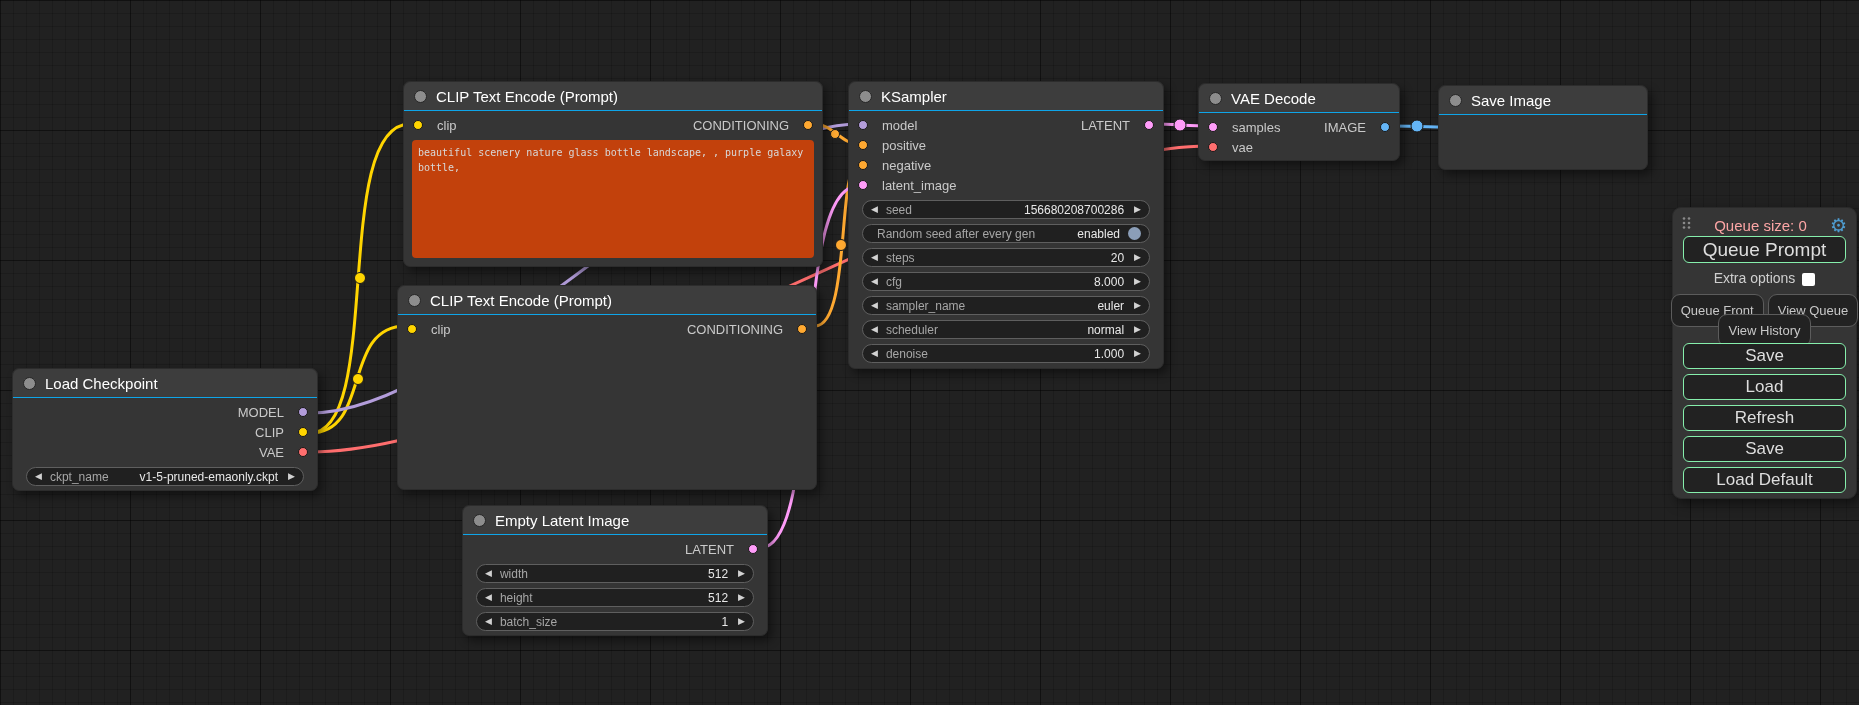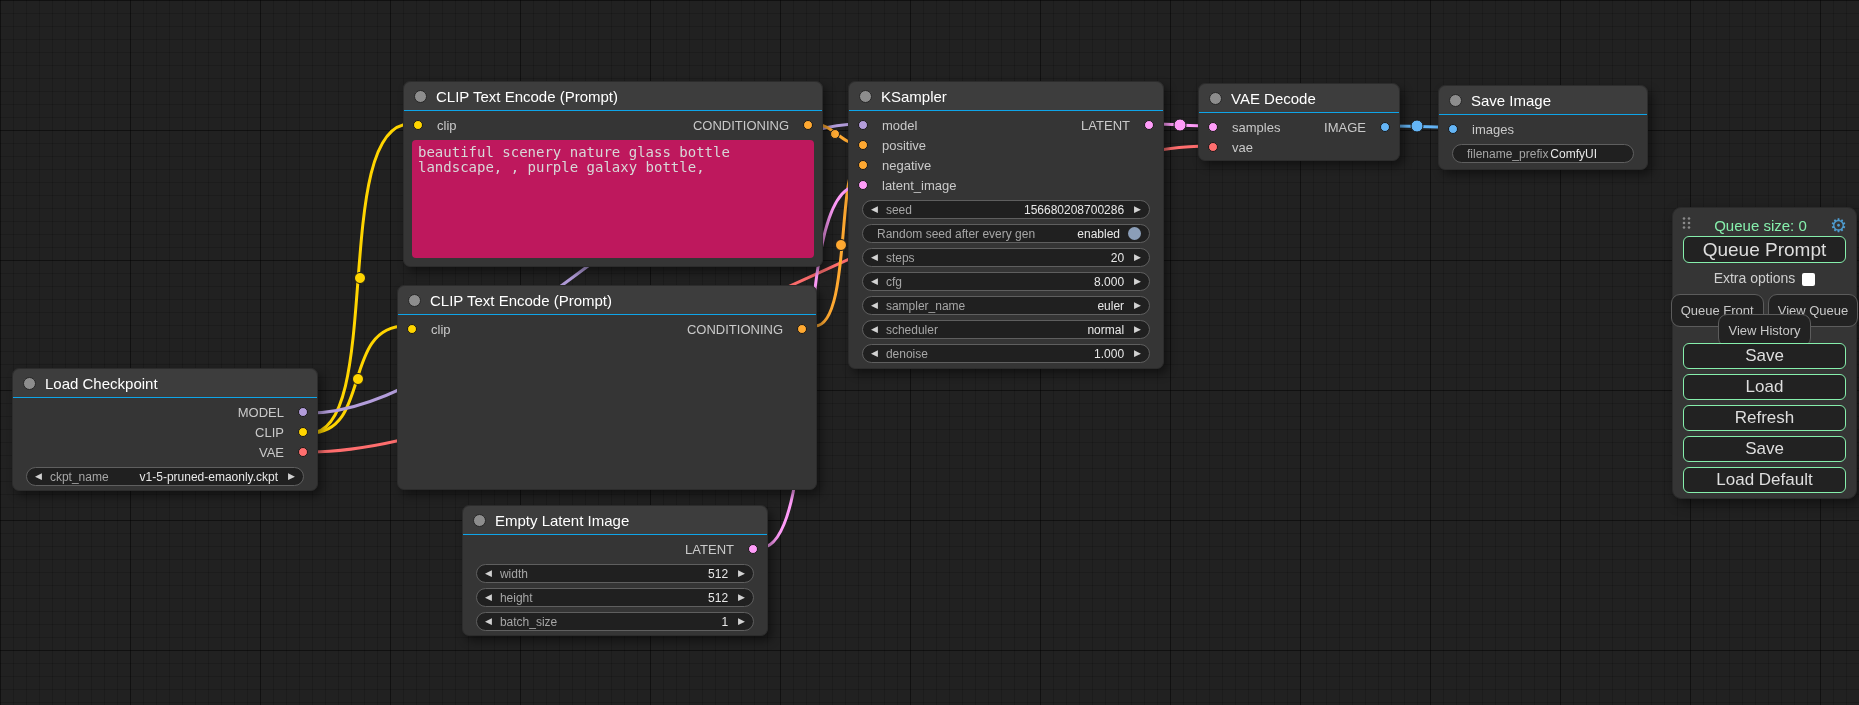--- a/index.html
+++ b/index.html
@@ -31,29 +31,29 @@
   .widget{height:19px;margin:5px 13px 0;background:#202020;border:1px solid #5f5f5f;
           border-radius:10px;display:flex;align-items:center;padding:0 8px;
           font-size:12px;color:#a6a6a6;white-space:nowrap;box-sizing:border-box}
   .arr{font-size:9px;color:#d2d2d2;line-height:1}
   .wlabel{margin-left:8px;flex:1;overflow:hidden}
   .wvalue{color:#e8e8e8;margin-right:10px}
   .widget.noarrow .wlabel{margin-left:6px}
   .widget.noarrow .wvalue{margin-right:2px}
   .toggle{width:13px;height:13px;border-radius:50%;margin-left:6px;flex:none}
   .widget.textw .wvalue{margin-right:28px}
-  .prompt{position:absolute;left:8px;right:8px;top:58px;bottom:8px;background:#be185d;
+  .prompt{position:absolute;left:8px;right:8px;top:58px;bottom:8px;background:#c2410c;
           border-radius:4px;padding:5px 6px;color:#d8d8d8;
-          font-family:"DejaVu Sans Mono",monospace;font-size:14px;line-height:15px;white-space:pre-wrap}
+          font-family:"DejaVu Sans Mono",monospace;font-size:10px;line-height:15px;white-space:pre-wrap}
   
   .qpanel{position:absolute;left:1672px;top:207px;width:185px;height:292px;z-index:3;
           background:#353535;border:1px solid #2a2a2a;border-radius:9px;
           box-shadow:4px 5px 12px rgba(0,0,0,.5);box-sizing:border-box}
   .qhead{position:absolute;left:9px;right:9px;top:7px;height:20px;display:flex;align-items:center;justify-content:space-between}
-  .qtitle{color:#86efac;font-size:15px}
+  .qtitle{color:#fca5a5;font-size:15px}
   .gear{font-size:19px;line-height:1}
   .qbtn{position:absolute;left:10px;right:10px;height:26px;background:#222;border:1px solid #86efac;
         border-radius:6px;color:#dedede;font-size:17px;display:flex;align-items:center;justify-content:center;
         box-sizing:border-box}
   .qbtn.prompt-btn{top:28px;height:27px;font-size:19px}
   .extra{position:absolute;left:0;right:0;top:62px;display:flex;align-items:flex-end;justify-content:center;gap:7px;
          color:#cfcfcf;font-size:14px}
   .checkbox{width:13px;height:13px;background:#fff;border-radius:2px}
   .smallrow{position:absolute;left:0;right:0;top:86px;display:flex;justify-content:center;gap:4px}
   .smallrow2{position:absolute;left:0;right:0;top:106px;display:flex;justify-content:center}
@@ -289,32 +289,20 @@
         </div>
       </div>
   </div>
 </div>
 
 <div class="node" style="left:1438px;top:85px;width:210px;height:85px">
   <div class="nhead">
     <span class="ndot"></span>
     <span>Save Image</span>
   </div>
-  <div class="nbody">
-    <div class="row">
-        <div class="slot">
-      <span class="sdot" style="background: rgb(100, 181, 246);"></span>
-      <span>images</span>
-        </div>
-      </div>
-    <div class="widget noarrow textw">
-      <span class="wlabel">filename_prefix</span>
-      <span class="wvalue">ComfyUI</span>
-    </div>
-  </div>
 </div>
 
 <div class="qpanel">
   <div class="qhead">
     <span class="handle">
       <svg width="9" height="14" viewBox="0 0 9 14">
           <g fill="#8a8a8a">
         <circle cx="2" cy="2.5" r="1.3"></circle>
             <circle cx="7" cy="2.5" r="1.3"></circle>
         <circle cx="2" cy="7" r="1.3"></circle>

